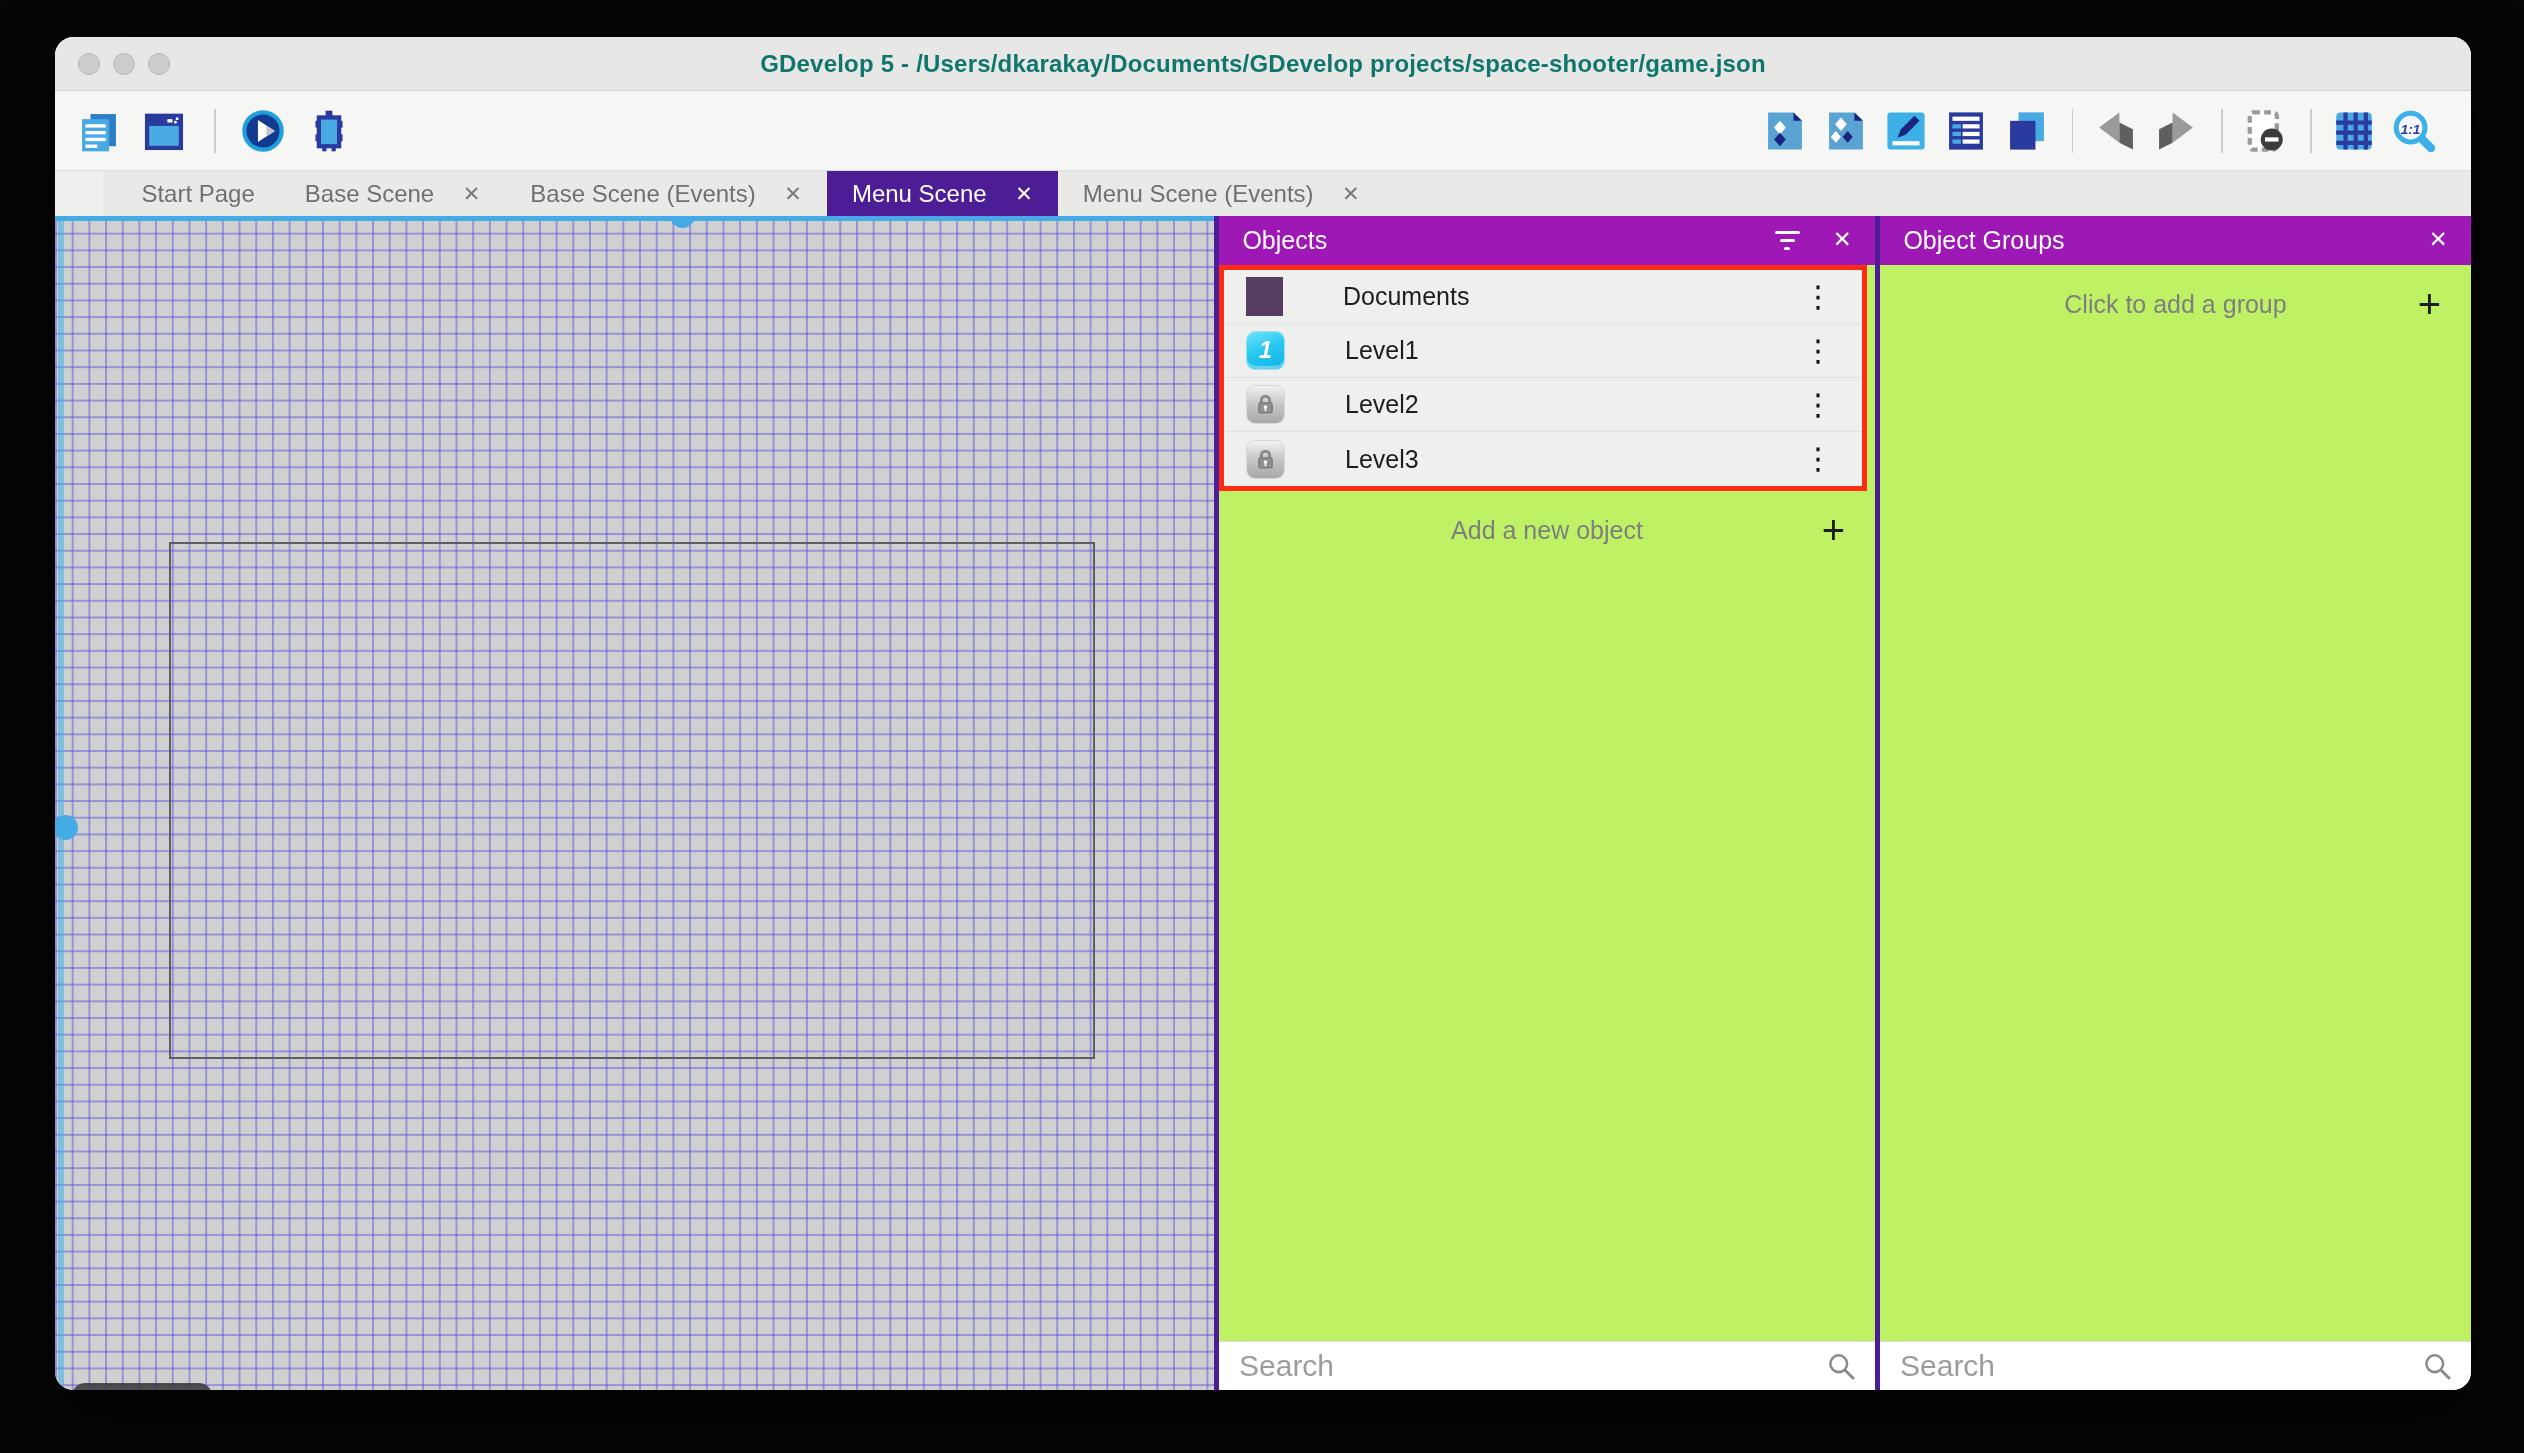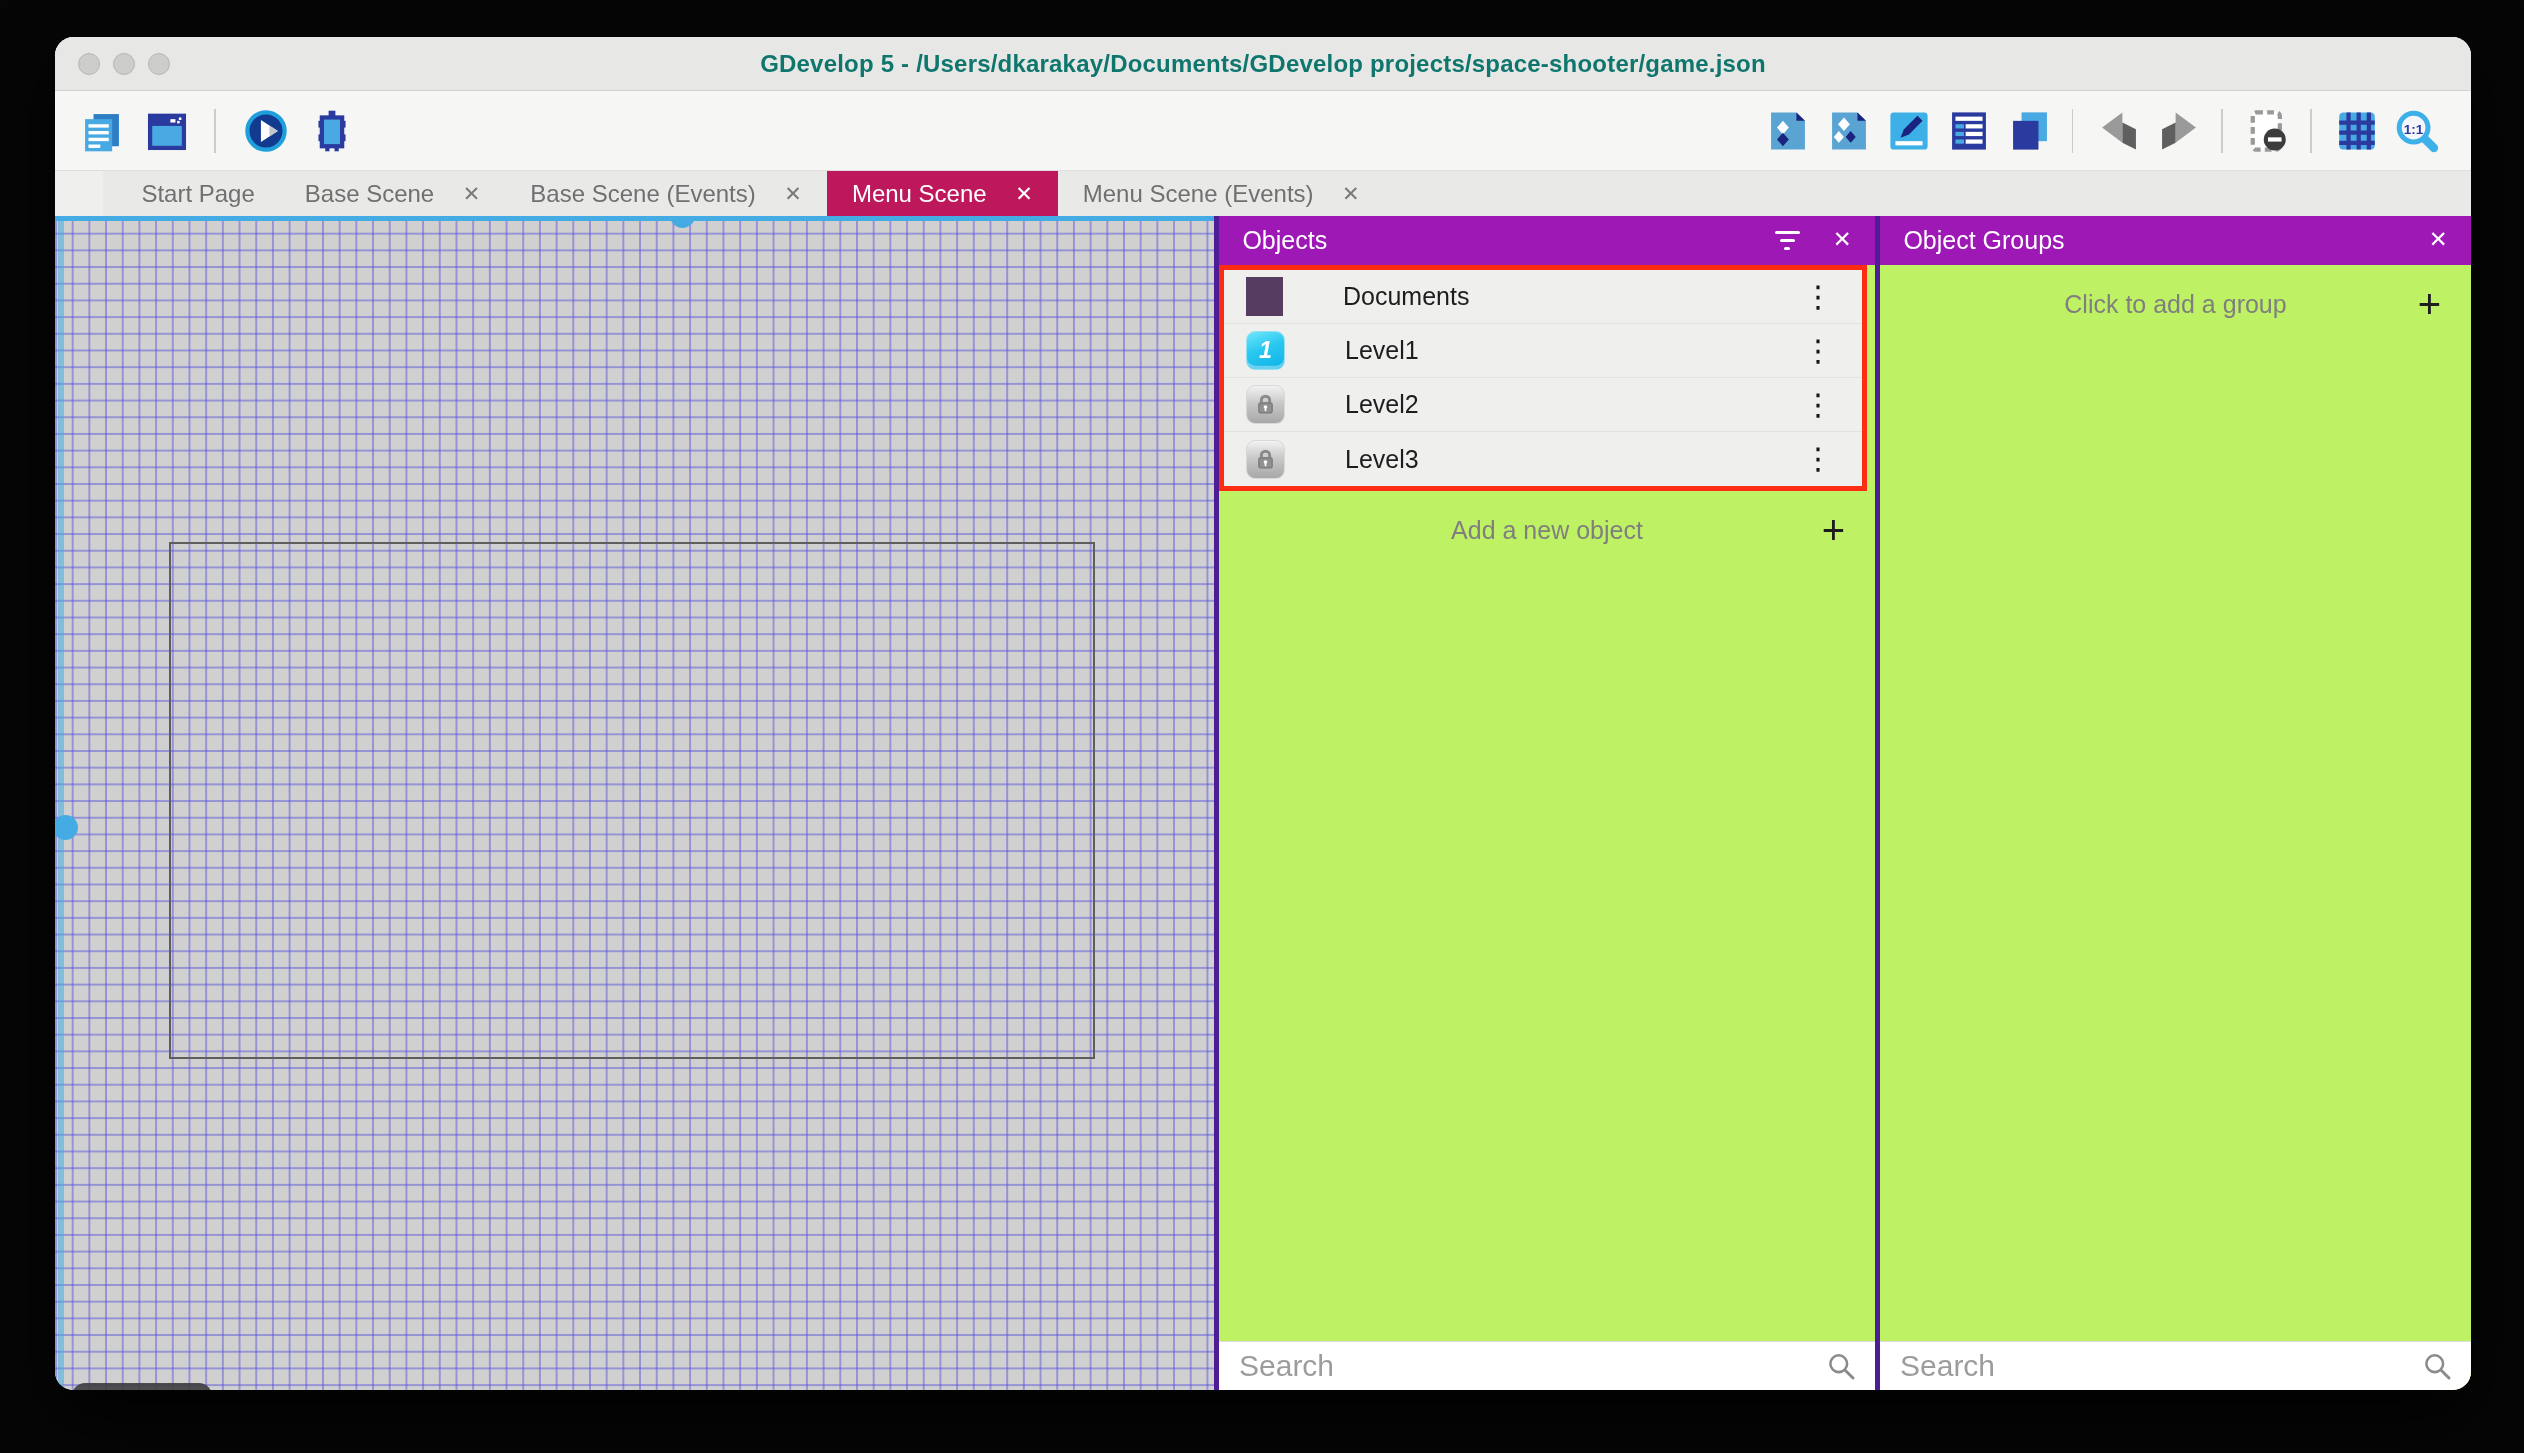--- a/index.html
+++ b/index.html
@@ -31,36 +31,36 @@
     display:flex; align-items:center; justify-content:center;
     font-size:24px; font-weight:bold; color:#0f766e; letter-spacing:0.2px;
   }
   
   .toolbar {
     height:80px; background:#f6f6f5; border-bottom:0.8px solid #dedede;
     display:flex; align-items:center; flex:0 0 auto;
   }
   .tb-left { display:flex; align-items:center; gap:18.4px; padding-left:22px; }
   .tb-right { display:flex; align-items:center; gap:13.4px; margin-left:auto; padding-right:32px; }
-  .tb-ico { width:47px; height:47px; display:flex; align-items:center; justify-content:flex-end; cursor:pointer; }
+  .tb-ico { width:47px; height:47px; display:flex; align-items:center; justify-content:flex-start; cursor:pointer;font-style:italic; }
   .tb-ico svg { width:44px; height:44px; }
   .tb-div { width:1.7px; height:44px; background:#cccccb; margin:0 6.7px; }
   
   .tabbar {
     height:45px; background:#e9e9e8; display:flex; align-items:stretch;
     flex:0 0 auto; padding-left:13.4px;margin-left:48px;
   }
   .tab {
     display:flex; align-items:center; padding:0 25px; font-size:24px;
     color:#707070; cursor:pointer; white-space:nowrap;
   }
   .tab .close {
     margin-left:28.5px; font-size:21px; color:#7a7a7a; line-height:1;
   }
-  .tab.active { background:#be185d; color:#ffffff; }
+  .tab.active { background:#4c1d95; color:#ffffff; }
   .tab.active .close { color:#ffffff; }
   
   .content { flex:1 1 auto; display:flex; min-height:0; }
   
   .canvas {
     width:1159px; flex:0 0 auto; position:relative; overflow:hidden;
     background-color:#d0d0d0;
     background-image:
       linear-gradient(to right, rgba(86,80,220,.48) 1.7px, transparent 1.7px),
       linear-gradient(to bottom, rgba(86,80,220,.48) 1.7px, transparent 1.7px);

